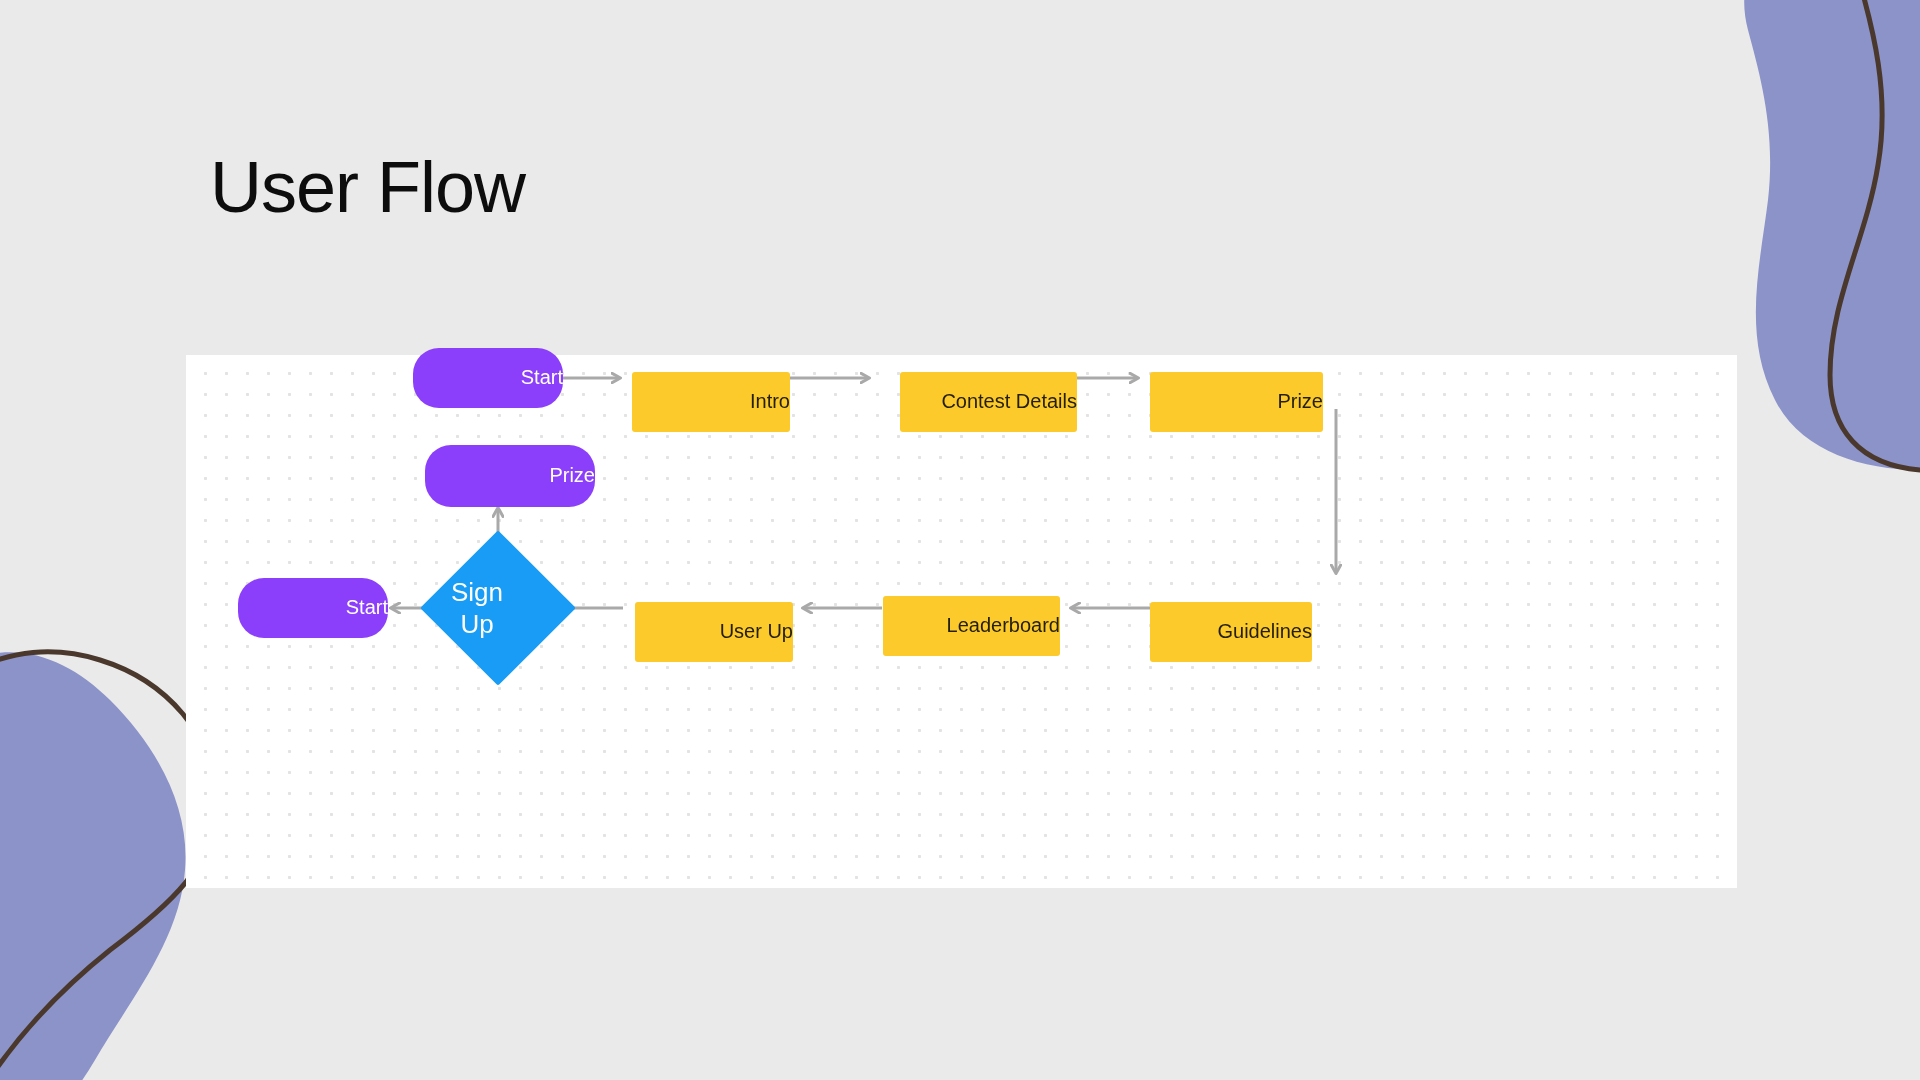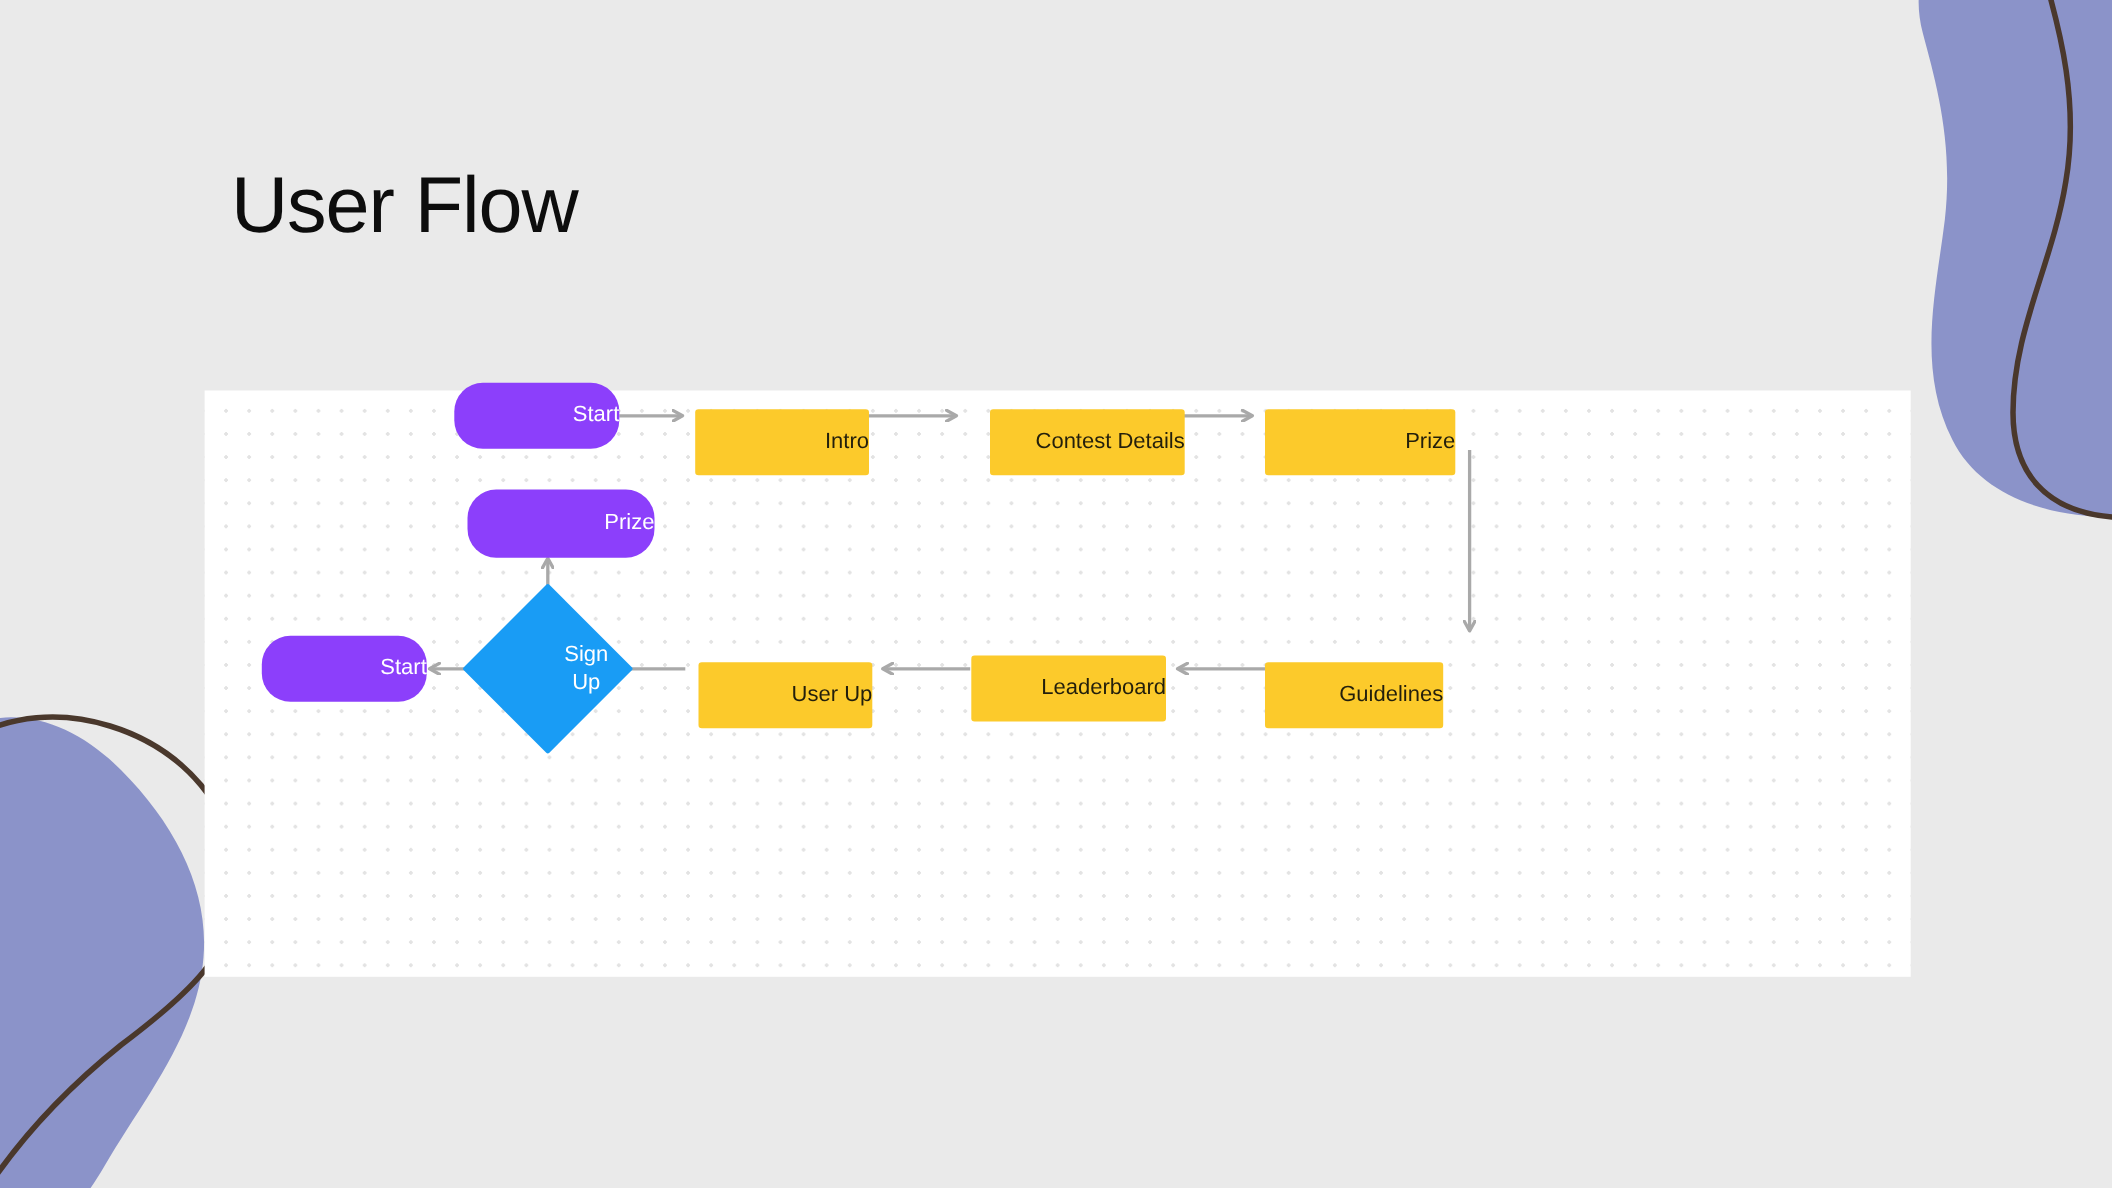--- a/index.html
+++ b/index.html
@@ -85,23 +85,23 @@
     inset: 0;
     background: #199cf5;
     transform: rotate(45deg);
     border-radius: 2px;
   }
   .diamond-label {
     position: absolute;
     inset: 0;
     display: flex;
     align-items: center;
-    justify-content: flex-end;
+    justify-content: flex-start;
     color: #ffffff;
-    font-size: 20px;
+    font-size: 26px;
     line-height: 1.25;
     text-align: center;
     padding-left: 8px;
     box-sizing: border-box;
   }
 
   
   #connectors {
     position: absolute;
     left: 0;

